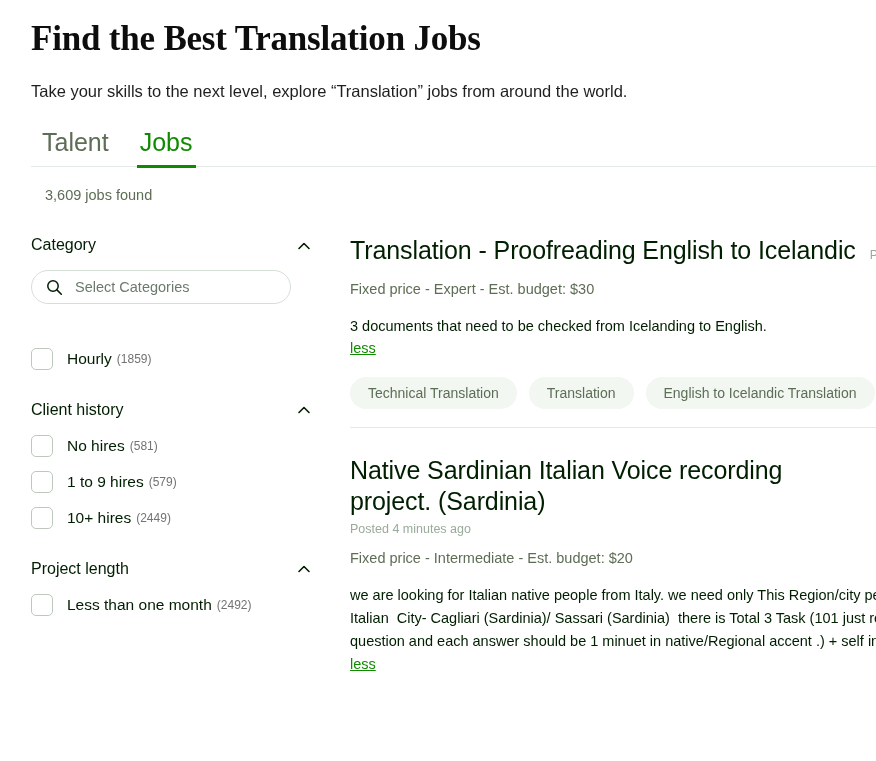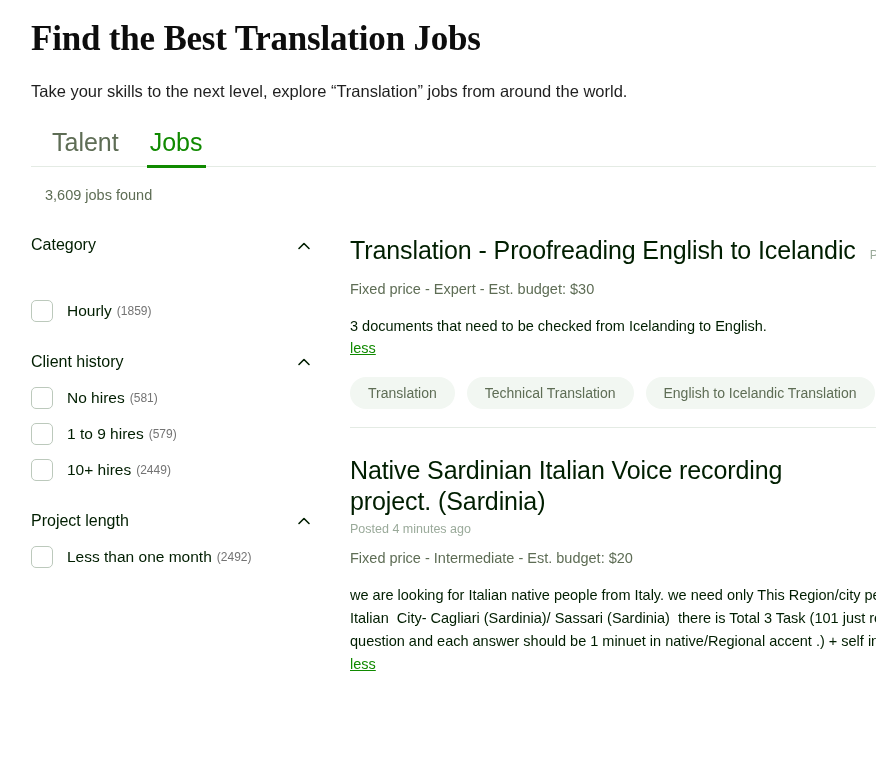--- a/index.html
+++ b/index.html
@@ -40,21 +40,21 @@
     color: #1f1f1f;
     margin: 20px 0 0 0;
     line-height: 1.35;
     font-weight: 400;
   }
 
   
   .tabs-wrap {
     margin-top: 28px;
     position: relative;
-    padding-left: 49px;
+    padding-left: 39px;
   }
   .tabs {
     display: flex;
     align-items: flex-end;
     gap: 25px;
     position: relative;
     z-index: 2;
   }
   .tab {
     font-size: 25px;
@@ -289,20 +289,29 @@
     <aside class="sidebar">
 
       <div class="filter-group">
         <div class="filter-head">
           <span class="filter-title">Category</span>
           <span class="chevron">
             <svg viewBox="0 0 16 16" width="16" height="16">
                 <path d="M3 10.5 L8 5.5 L13 10.5" fill="none" stroke="#001e00" stroke-width="1.6" stroke-linecap="round" stroke-linejoin="round"></path>
               </svg>
           </span>
+        </div>
+        <div class="search-pill">
+          <span class="s-icon">
+            <svg viewBox="0 0 17 17" width="17" height="17">
+                <circle cx="7" cy="7" r="5.2" fill="none" stroke="#001e00" stroke-width="1.5"></circle>
+                <line x1="10.9" y1="10.9" x2="15.3" y2="15.3" stroke="#001e00" stroke-width="1.5" stroke-linecap="round"></line>
+              </svg>
+          </span>
+          <input type="text" placeholder="Select Categories" style="">
         </div>
       </div>
 
       <div class="group-gap"></div>
 
       <div class="filter-group">
         <label class="check-row">
           <span class="checkbox"></span>
           <span class="check-label">Hourly</span>
           <span class="check-count">(1859)</span>
@@ -361,22 +370,22 @@
 
       <article class="job-card">
         <div class="job-title-row">
           <h2 class="job-title">Translation - Proofreading English to Icelandic</h2>
           <span class="job-posted">Po</span>
         </div>
         <div class="job-meta">Fixed price - Expert - Est. budget: $30</div>
         <div class="job-desc">3 documents that need to be checked from Icelanding to English.</div>
         <span class="less-link">less</span>
         <div class="tags">
+          <span class="tag">Technical Translation</span>
           <span class="tag">Translation</span>
-          <span class="tag">Technical Translation</span>
           <span class="tag">English to Icelandic Translation</span>
 
         </div>
       </article>
 
       <article class="job-card">
         <h2 class="job-title wrap">Native Sardinian Italian Voice recording project. (Sardinia)</h2>
         <span class="job-posted below">Posted 4 minutes ago</span>
         <div class="job-meta">Fixed price - Intermediate - Est. budget: $20</div>
         <div class="job-desc">we are looking for Italian native people from Italy. we need only This Region/city pe

